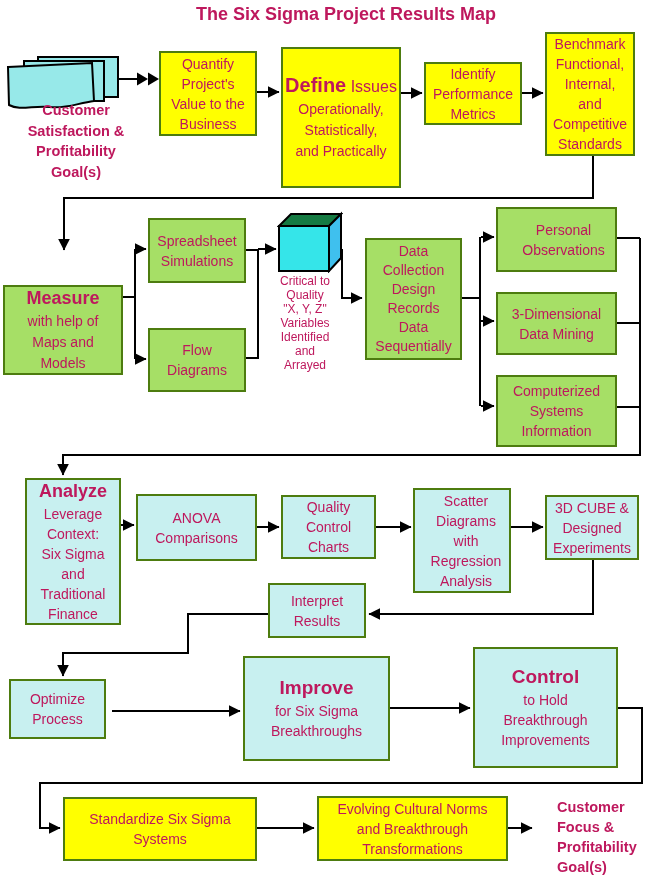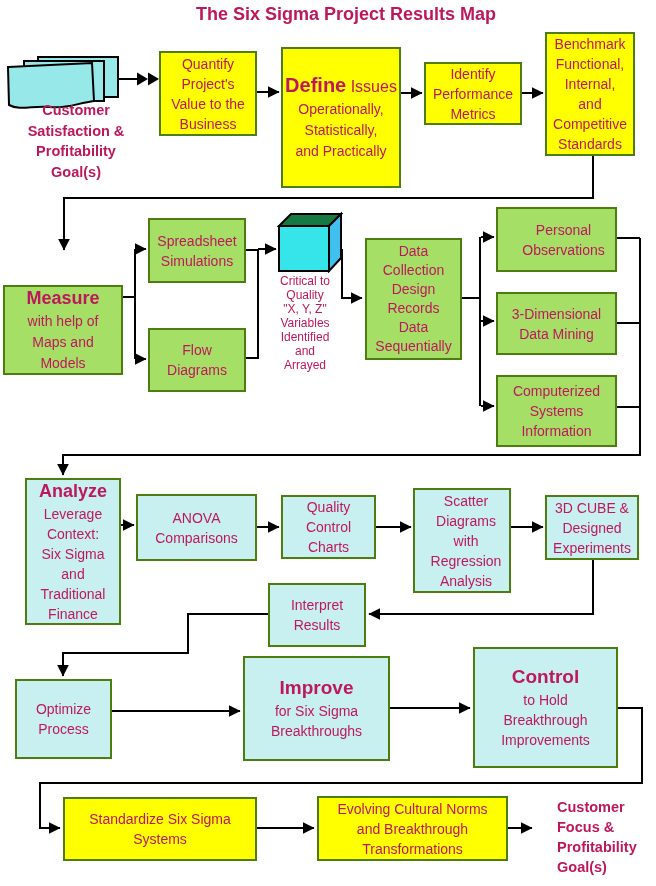--- a/index.html
+++ b/index.html
@@ -251,28 +251,28 @@
   </div>
 
   <div class="node cyan" style="left:545px;top:495px;width:94px;height:65px;">
     <div class="lines">
         <div>3D CUBE &amp;</div>
         <div>Designed</div>
         <div>Experiments</div>
       </div>
   </div>
 
-  <div class="node cyan" style="left:268px;top:583px;width:98px;height:64px;">
+  <div class="node cyan" style="left:268px;top:583px;width:98px;height:55px;">
     <div class="lines">
         <div>Interpret</div>
         <div>Results</div>
       </div>
   </div>
 
-  <div class="node cyan" style="left:15px;top:679px;width:97px;height:80px;">
+  <div class="node cyan" style="left:9px;top:679px;width:97px;height:60px;">
     <div class="lines">
         <div>Optimize</div>
         <div>Process</div>
       </div>
   </div>
 
   <div class="node cyan" style="left:243px;top:656px;width:147px;height:105px;">
     <div class="kwline"><span class="kw kw19">Improve</span></div>
     <div class="lines">
         <div>for Six Sigma</div>

